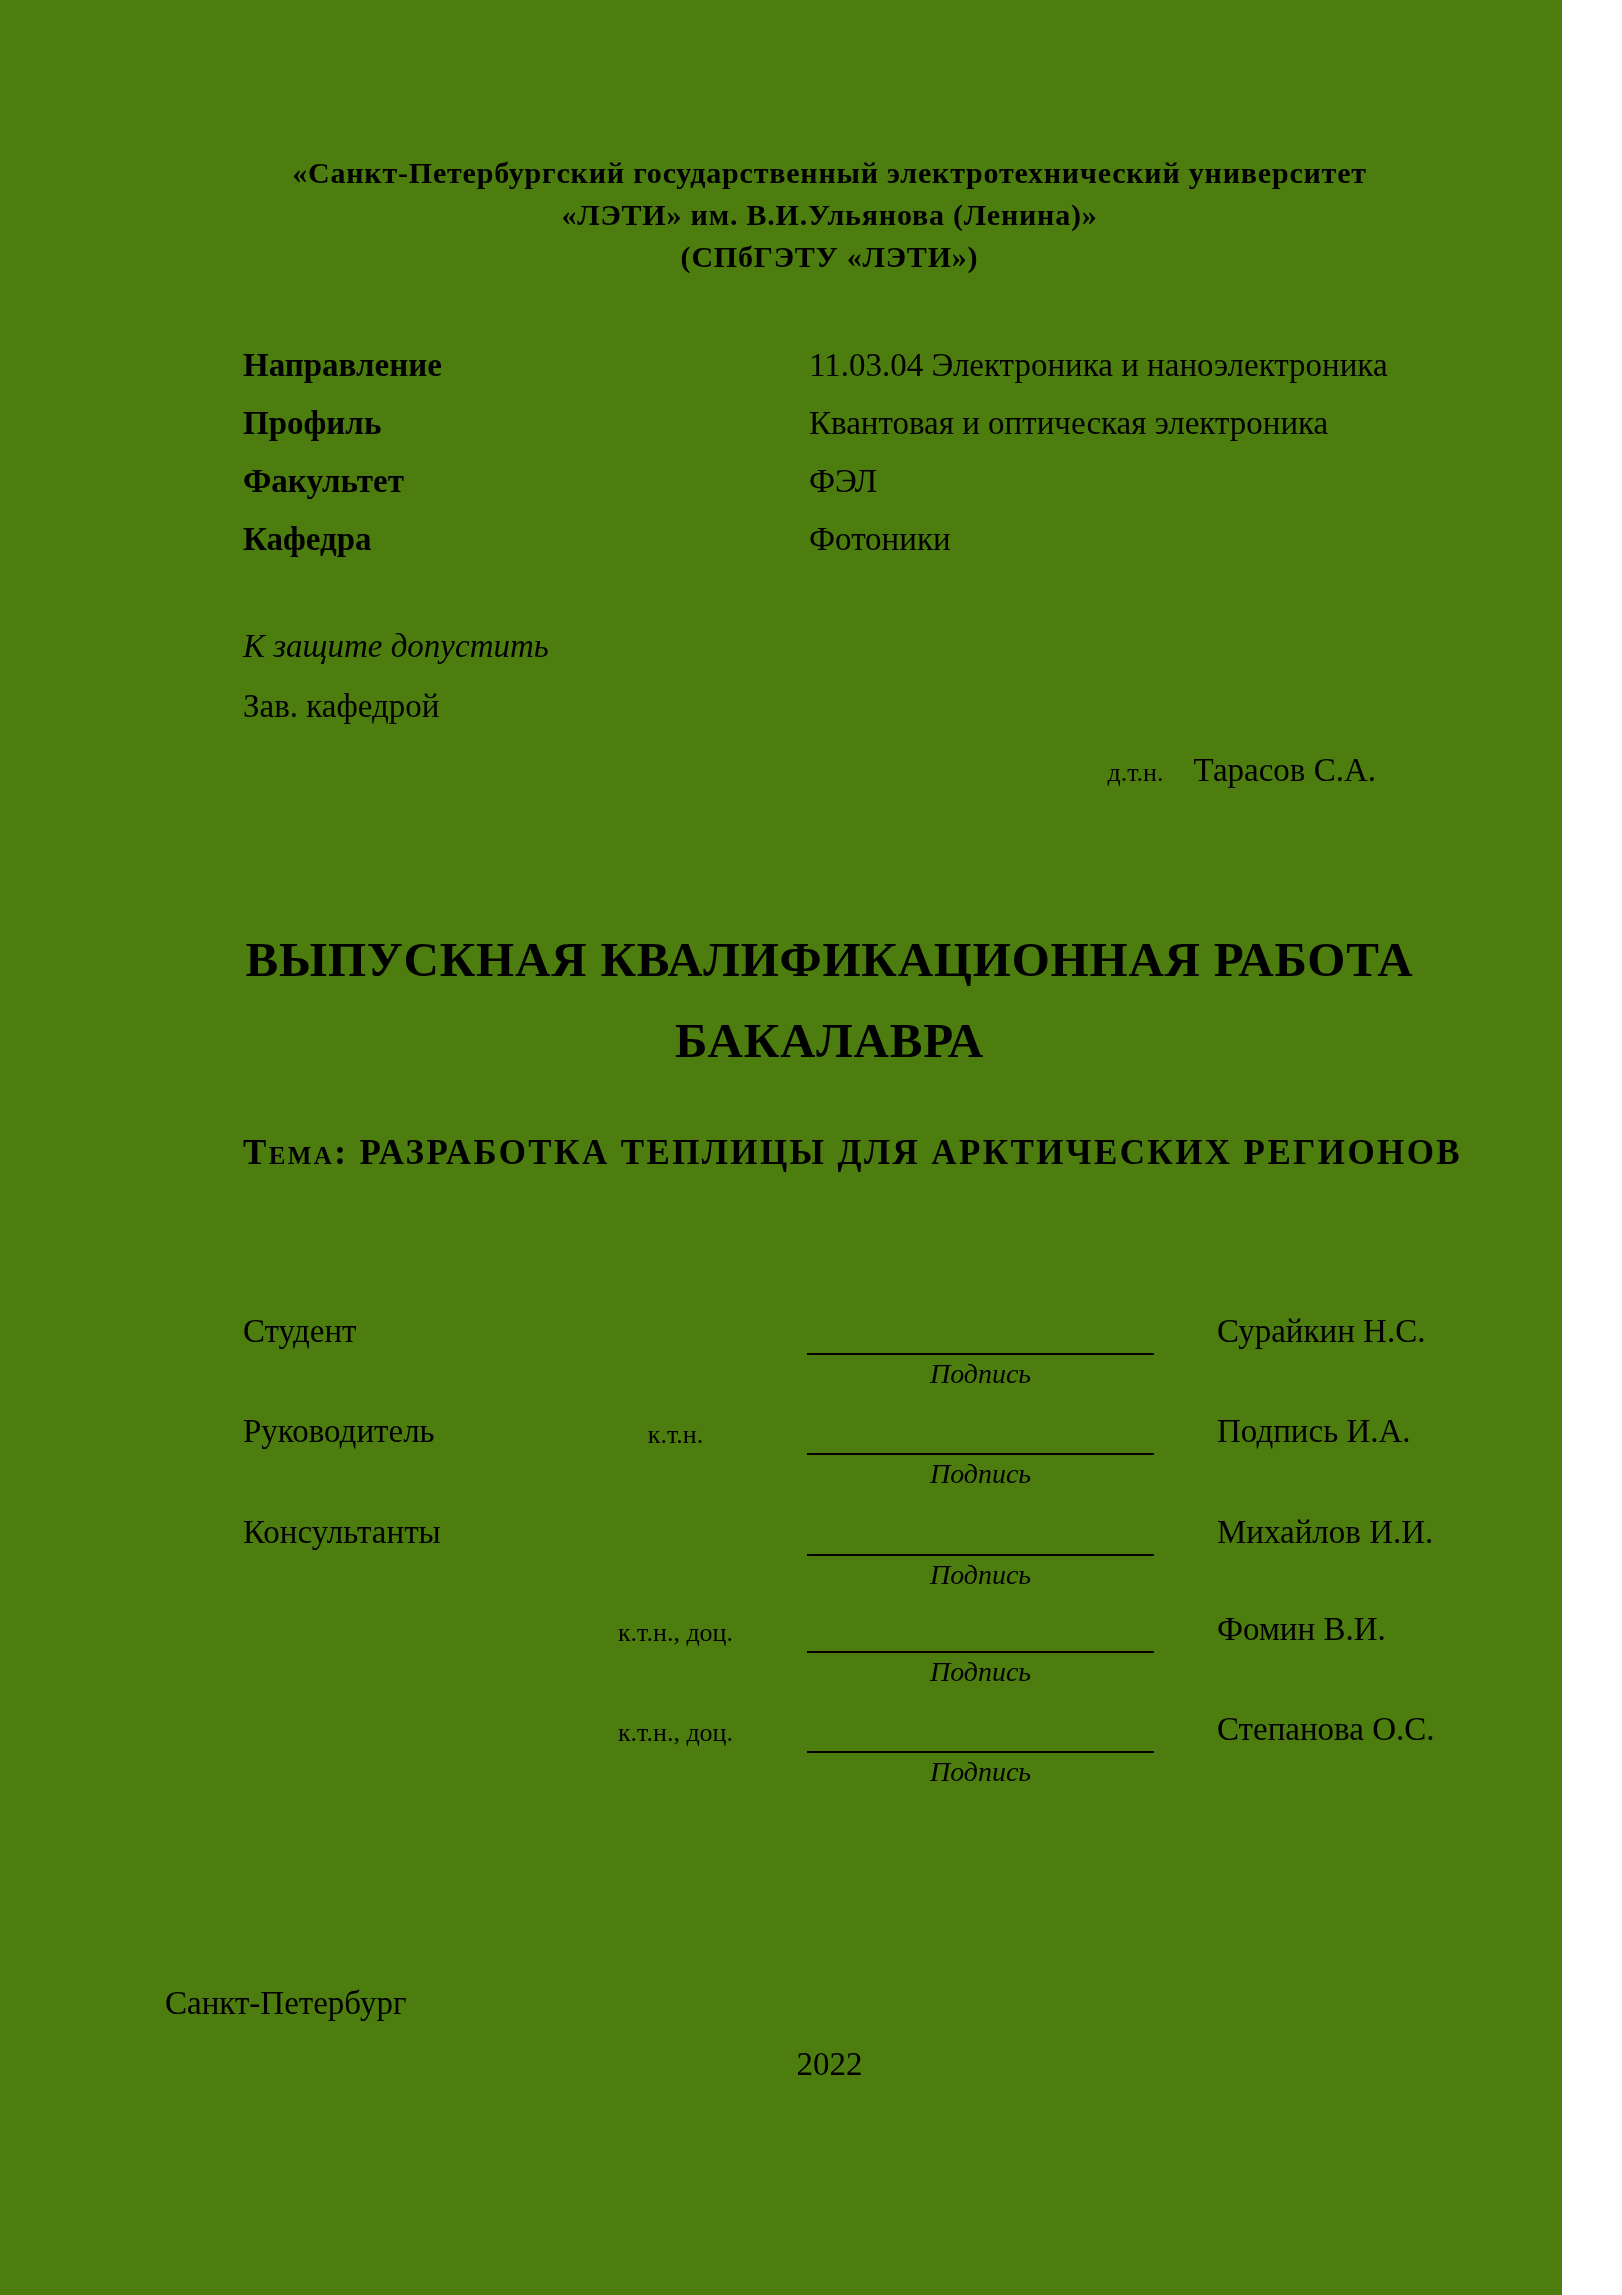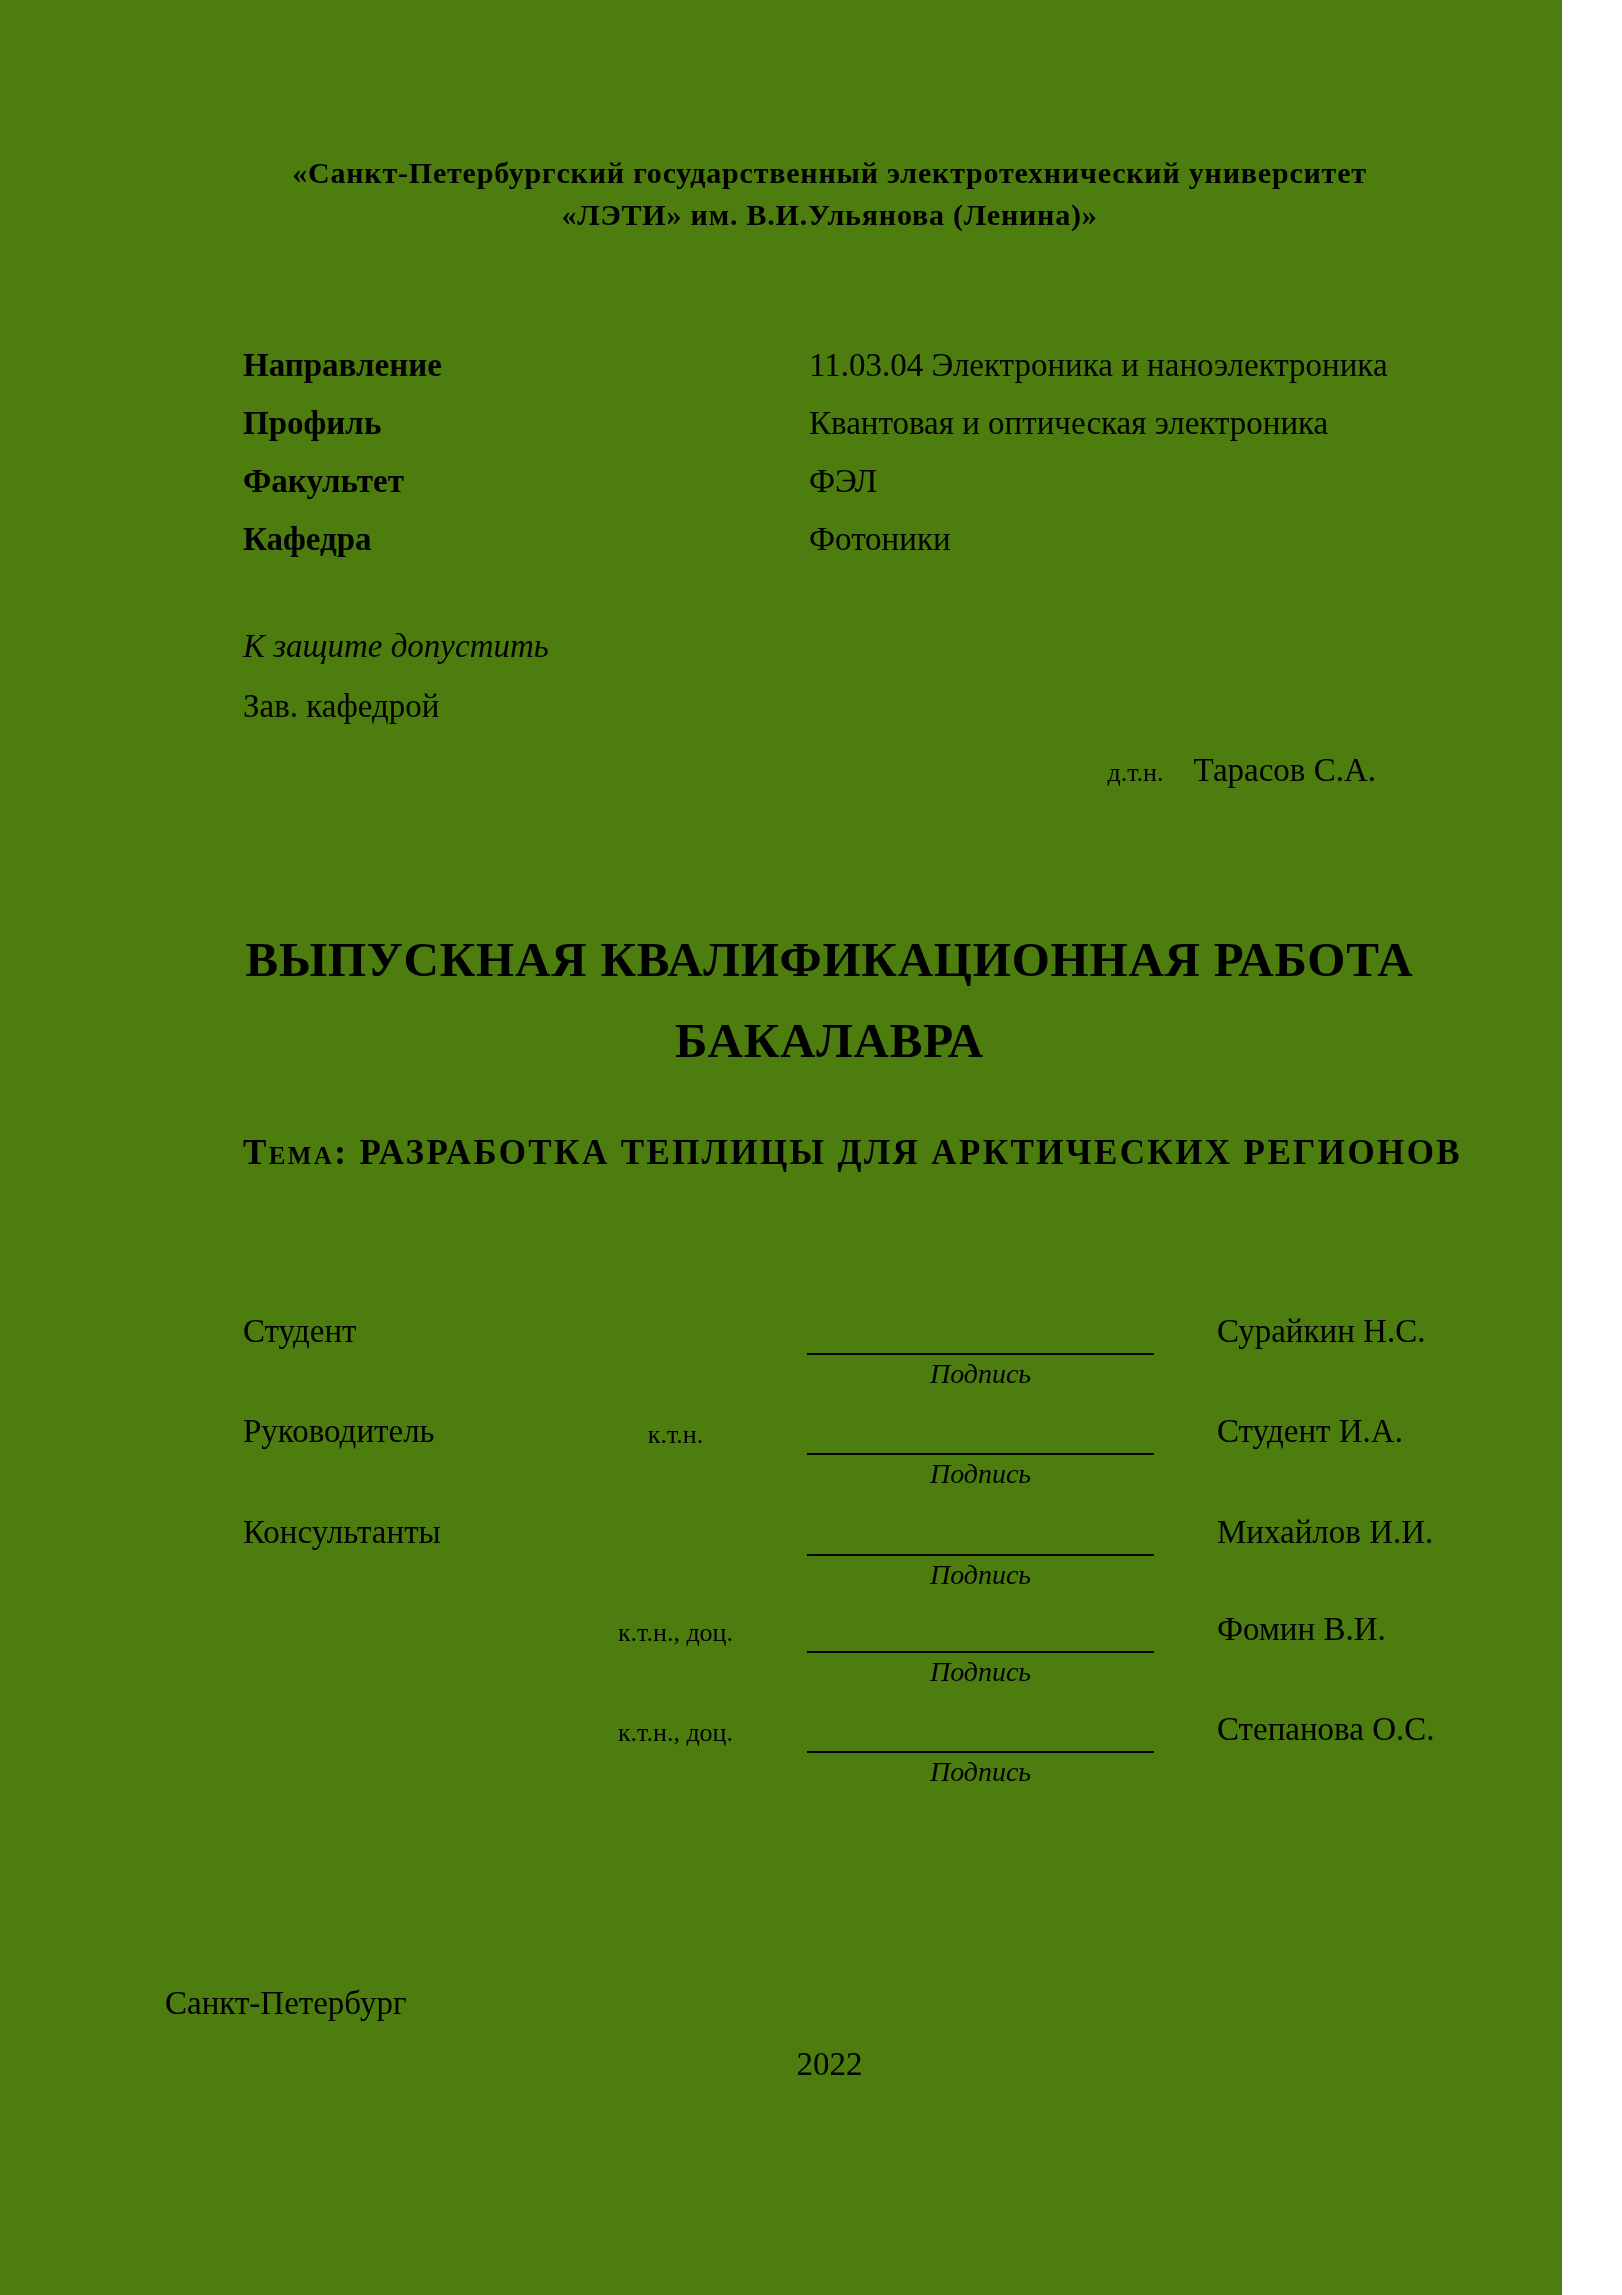--- a/index.html
+++ b/index.html
@@ -173,20 +173,21 @@
   }
 </style>
 </head>
 <body>
 
 <div class="page">
 
   <div class="abs header-block">
     <div>«Санкт-Петербургский государственный электротехнический университет</div>
     <div>«ЛЭТИ» им. В.И.Ульянова (Ленина)»</div>
+    <div>(СПбГЭТУ «ЛЭТИ»)</div>
   </div>
 
   <div class="abs field-row fr-1">
     <span class="f-label">Направление</span>
     <span class="f-value">11.03.04 Электроника и наноэлектроника</span>
   </div>
   <div class="abs field-row fr-2">
     <span class="f-label">Профиль</span>
     <span class="f-value">Квантовая и оптическая электроника</span>
   </div>
@@ -223,21 +224,21 @@
     <span class="sig-name">Сурайкин Н.С.</span>
   </div>
 
   <div class="abs sig-row sr-2">
     <span class="sig-role">Руководитель</span>
     <span class="sig-degree">к.т.н.</span>
     <span class="sig-line-block">
       <span class="sig-line" style="display:block"></span>
       <span class="sig-caption" style="display:block">Подпись</span>
     </span>
-    <span class="sig-name">Студент И.А.</span>
+    <span class="sig-name">Подпись И.А.</span>
   </div>
 
   <div class="abs sig-row sr-3">
     <span class="sig-role">Консультанты</span>
     <span class="sig-degree"></span>
     <span class="sig-line-block">
       <span class="sig-line" style="display:block"></span>
       <span class="sig-caption" style="display:block">Подпись</span>
     </span>
     <span class="sig-name">Михайлов И.И.</span>

